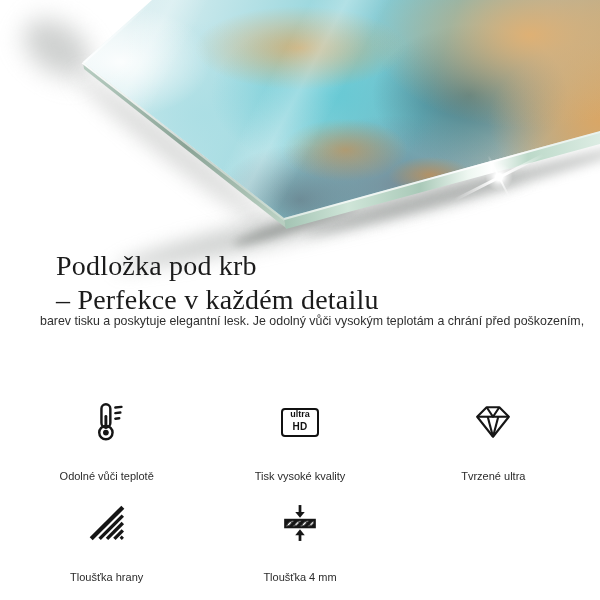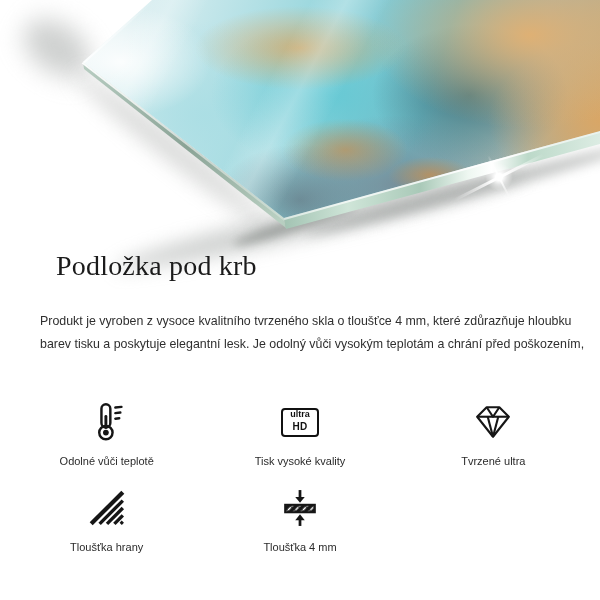--- a/index.html
+++ b/index.html
@@ -82,21 +82,21 @@
   }
   .desc div{white-space:nowrap;}
 
   
   .features{
     position:absolute;left:10px;top:400px;width:580px;
     display:grid;grid-template-columns:repeat(3,1fr);row-gap:17px;
   }
   .feature{display:flex;flex-direction:column;align-items:center;}
   .icon-box{height:44px;display:flex;align-items:center;justify-content:center;}
-  .feature .label{margin-top:10px;font-size:11px;color:#2b2b2b;line-height:15px;}
+  .feature .label{margin-top:25px;font-size:11px;color:#2b2b2b;line-height:15px;}
   .uhd{
     width:38px;height:29px;border:2.5px solid #111;border-radius:4px;
     display:flex;flex-direction:column;align-items:center;justify-content:center;
     color:#111;box-sizing:border-box;
   }
   .uhd .t1{font-size:9px;font-weight:700;line-height:9px;}
   .uhd .t2{font-size:10px;font-weight:800;line-height:15px;letter-spacing:.3px;}
   svg.fi{display:block;}
 </style>
 </head>
@@ -118,24 +118,24 @@
 
   <div class="sparkle">
     <div class="ray1"></div>
       <div class="ray2"></div>
       <div class="core"></div>
   </div>
 </div>
 
 <h1 class="title" style="margin:16px;">
   <div>Podložka pod krb</div>
+  <div>– Perfekce v každém detailu</div>
 </h1>
 
 <div class="desc">
-  <div>Produkt je vyroben z vysoce kvalitního tvrzeného skla o tloušťce 4 mm, které zdůrazňuje hloubku</div>
   <div>barev tisku a poskytuje elegantní lesk. Je odolný vůči vysokým teplotám a chrání před poškozením,</div>
 </div>
 
 <div class="features">
 
   <div class="feature">
     <div class="icon-box">
       <svg class="fi" width="34" height="40" viewBox="0 0 30 36" fill="none" stroke="#161616" stroke-width="2.2" stroke-linecap="round">
         <rect x="10" y="2" width="8" height="21" rx="4"></rect>
         <circle cx="14" cy="27.5" r="6"></circle>

